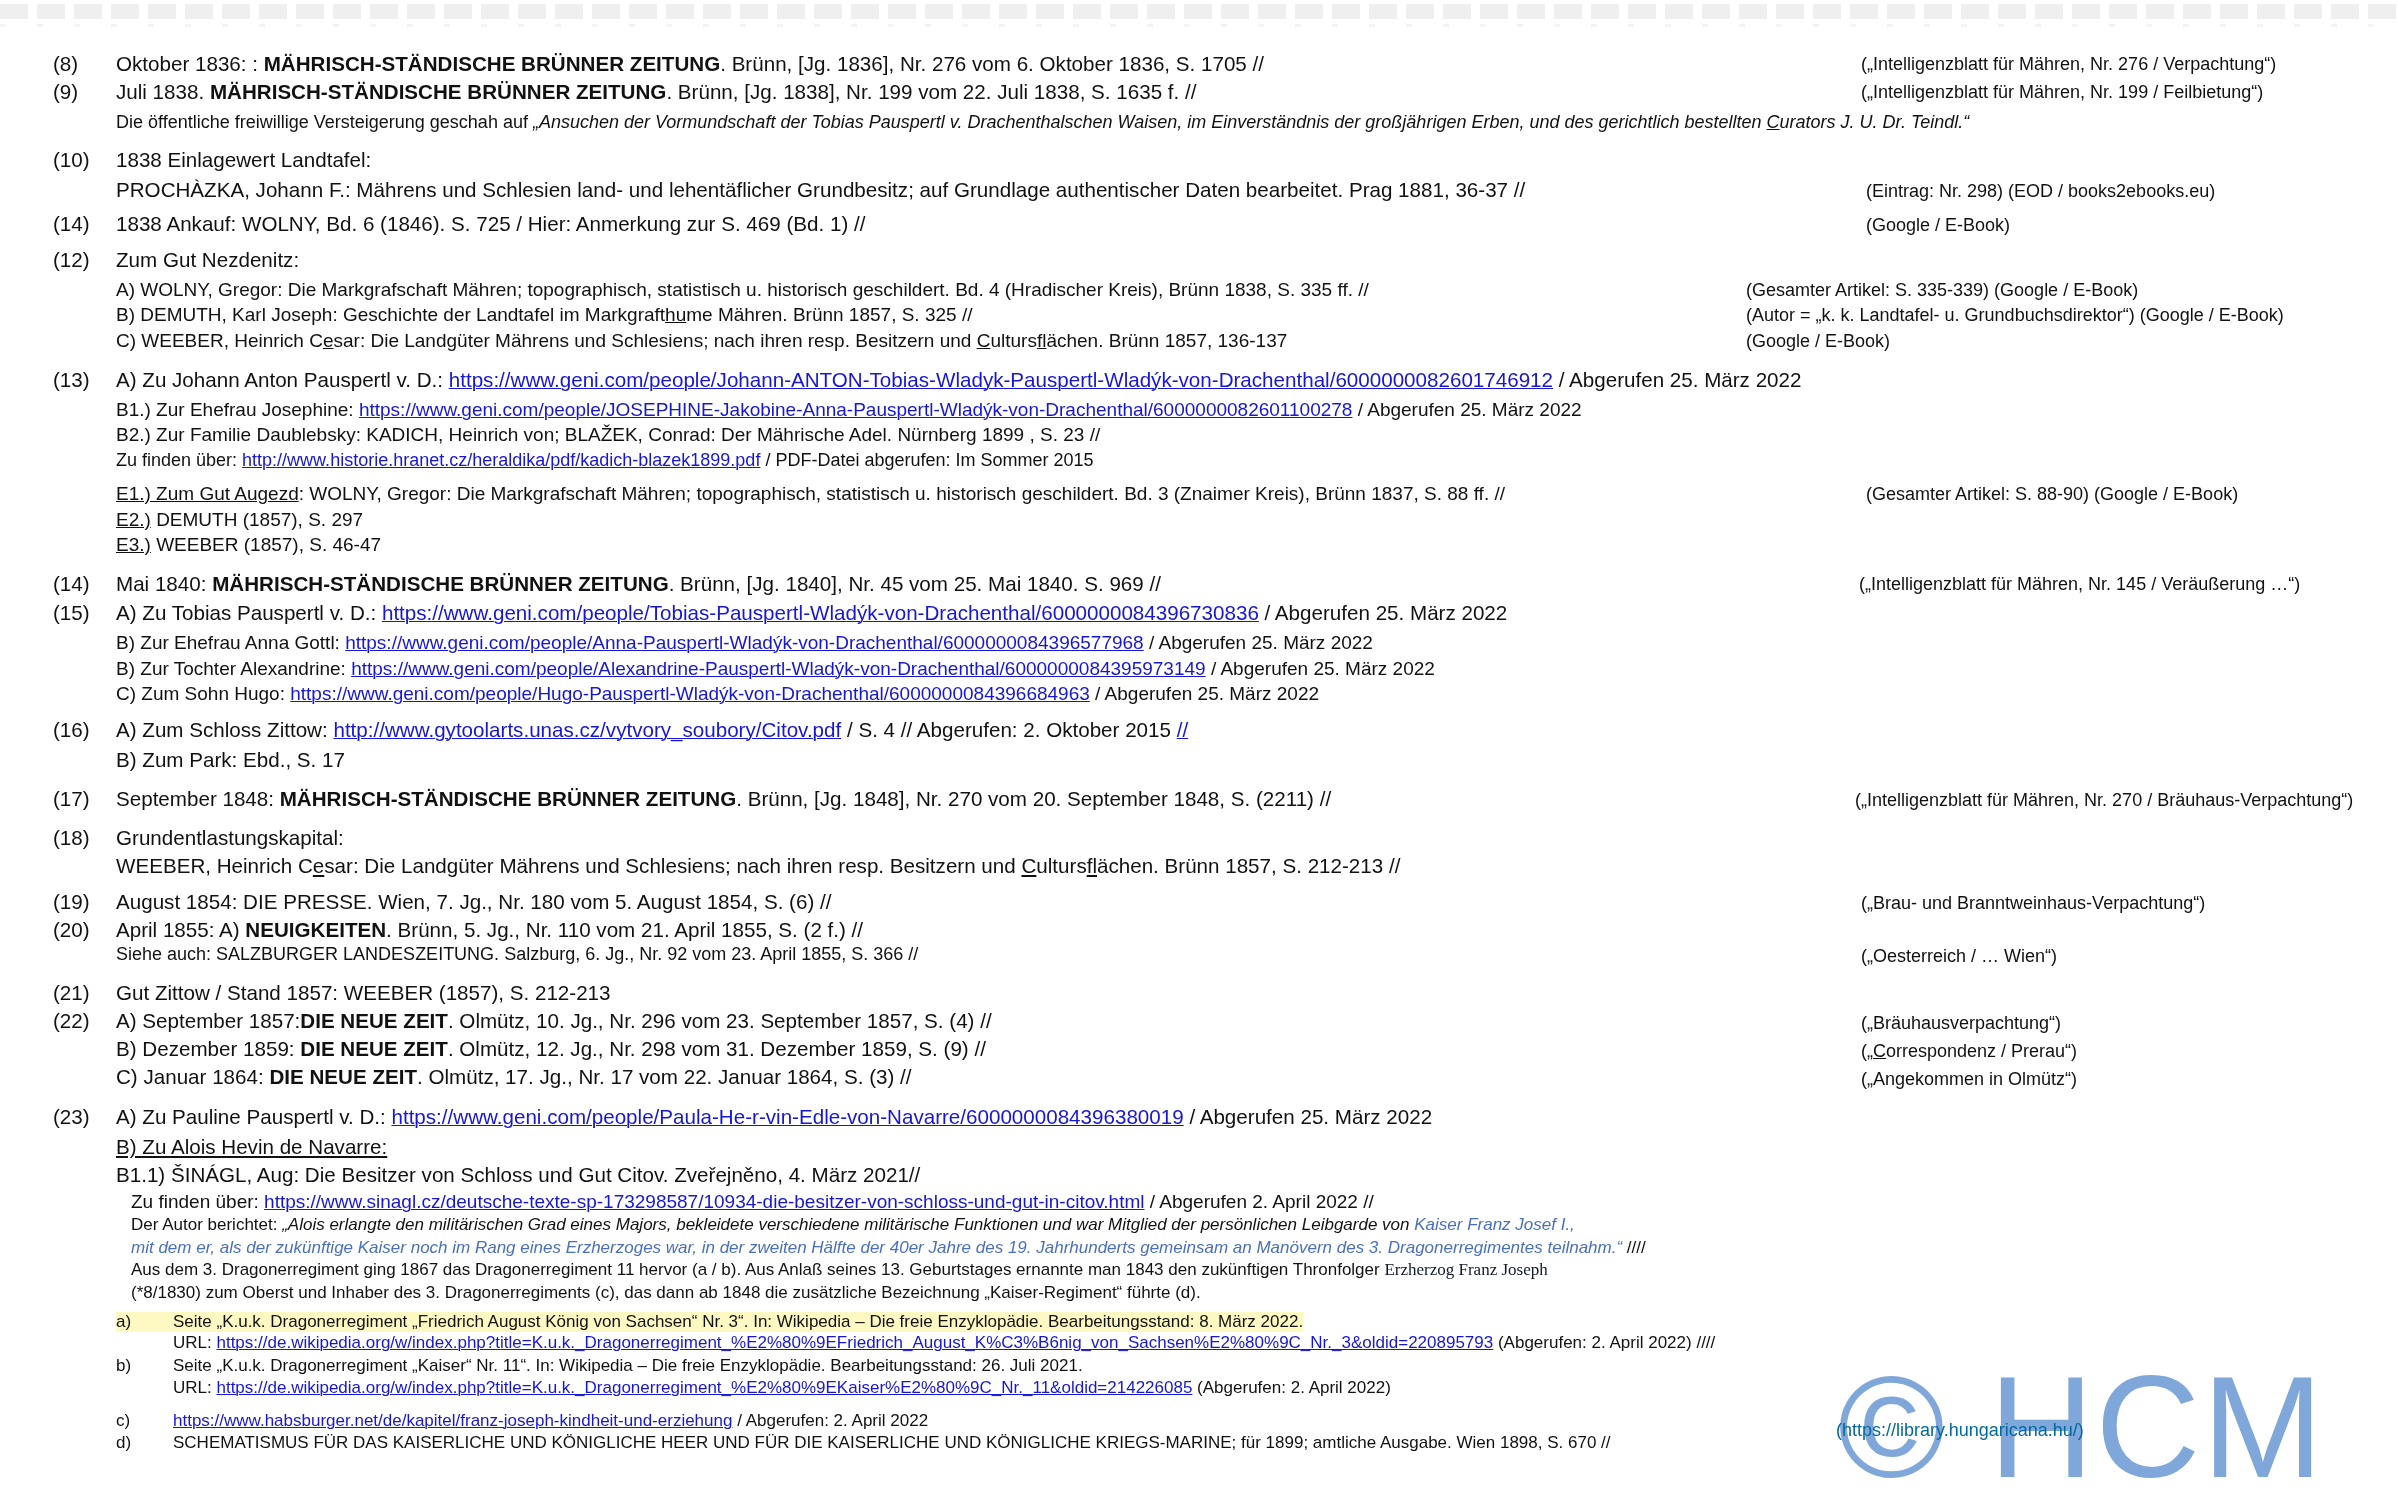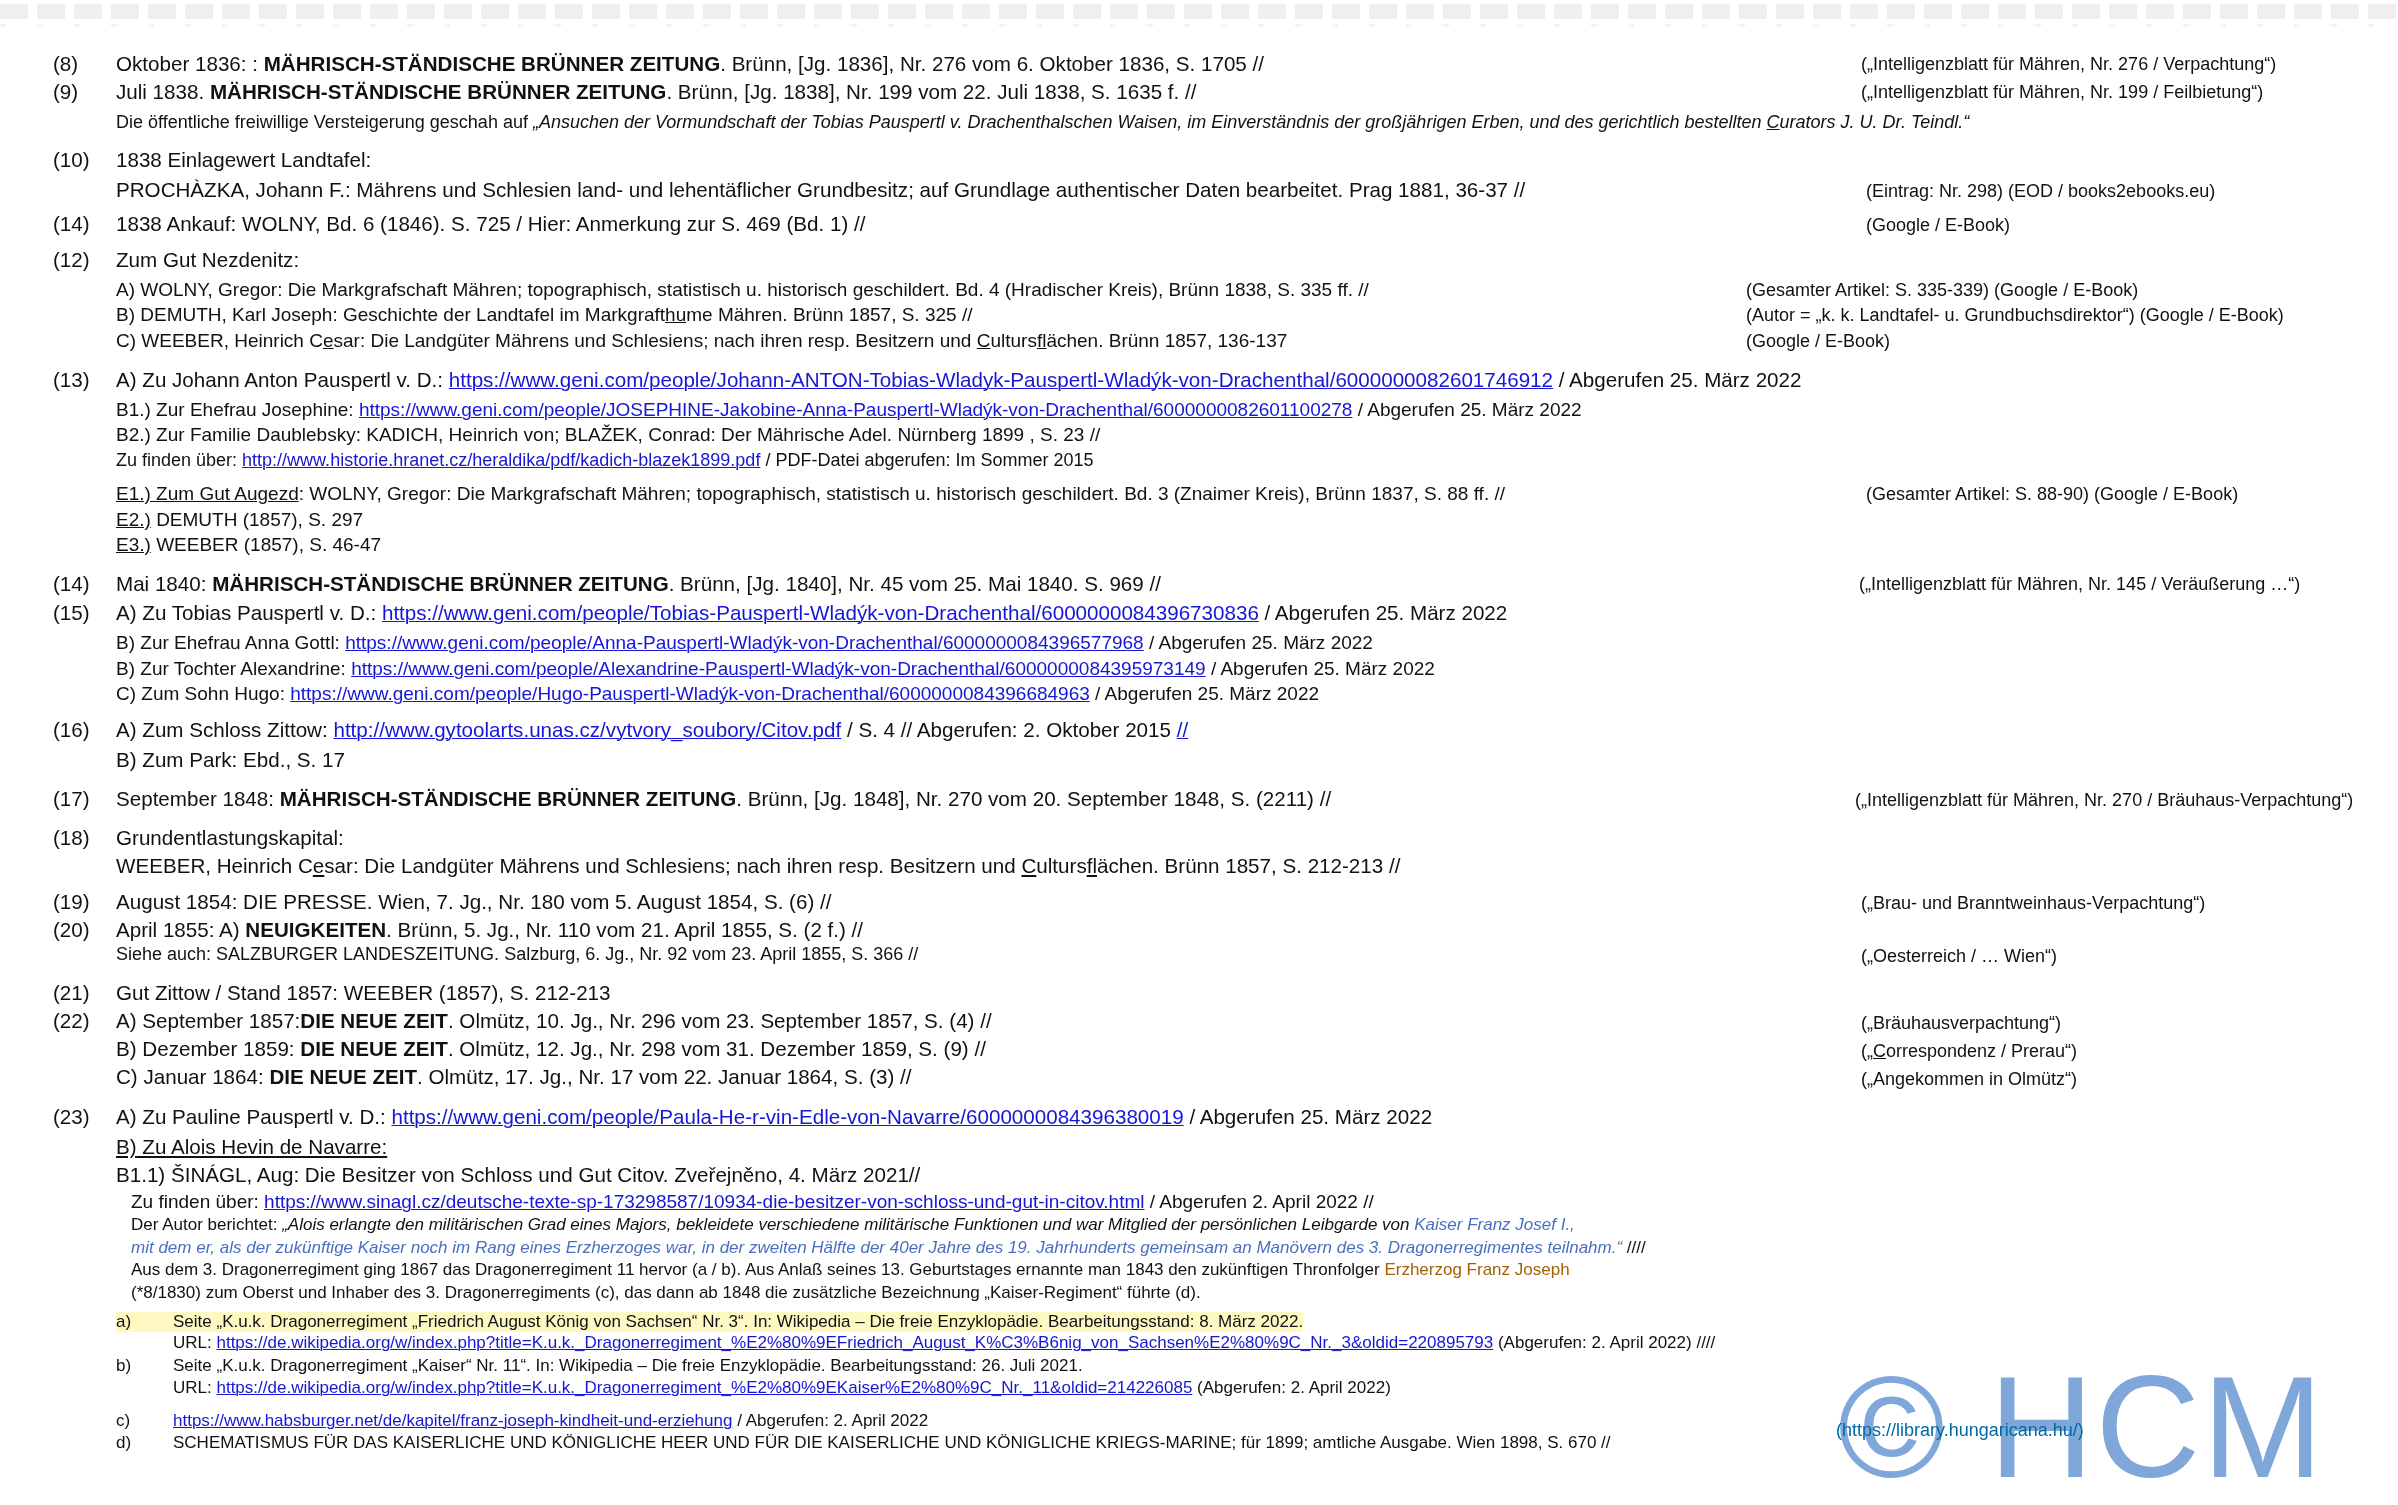--- a/index.html
+++ b/index.html
@@ -19,21 +19,21 @@
     background:repeating-linear-gradient(90deg,#f3f3f3 0 5.6px,#ffffff 5.6px 37px);
   }
   .line{position:absolute;white-space:nowrap;line-height:1.15;z-index:2;}
   .num{display:inline-block;}
   .seg-n{}
   .seg-b{font-weight:bold;}
   .seg-l{color:#1616d6;text-decoration:underline;text-decoration-thickness:0.9px;cursor:pointer;}
   .seg-i{font-style:italic;}
   .seg-iu{font-style:italic;text-decoration:underline;}
   .seg-ib{font-style:italic;color:#4a6fbe;}
-  .seg-lb{color:#a16207;cursor:pointer;}
+  .seg-lb{color:#0f172a;cursor:pointer;font-family:Liberation Serif, serif;}
   .seg-u{text-decoration:underline;}
   .seg-dl{color:#0369a1;}
   .hl{background:#fef9c3;}
   #watermark{
     position:absolute;z-index:1;left:1838px;top:1344px;
     font-size:145px;font-weight:400;letter-spacing:1.9px;
   }
 </style>
 </head>
 <body>

